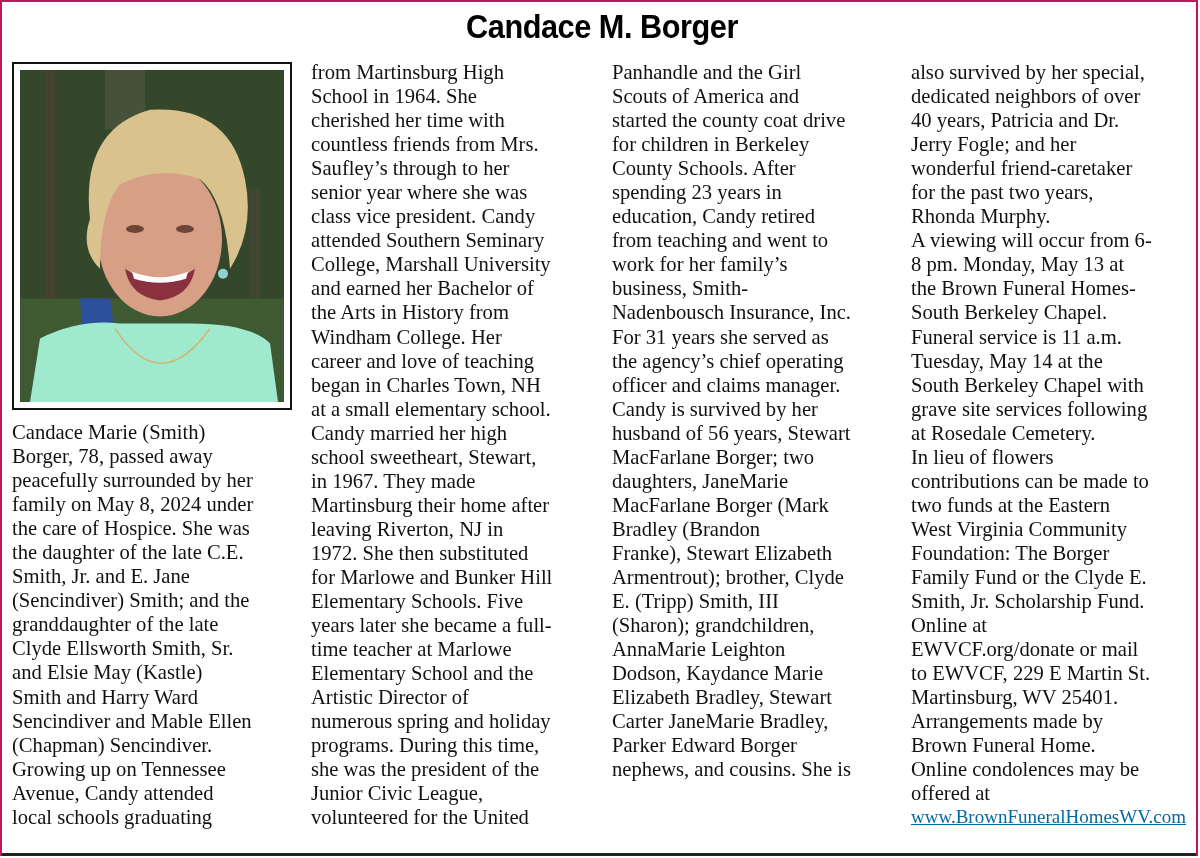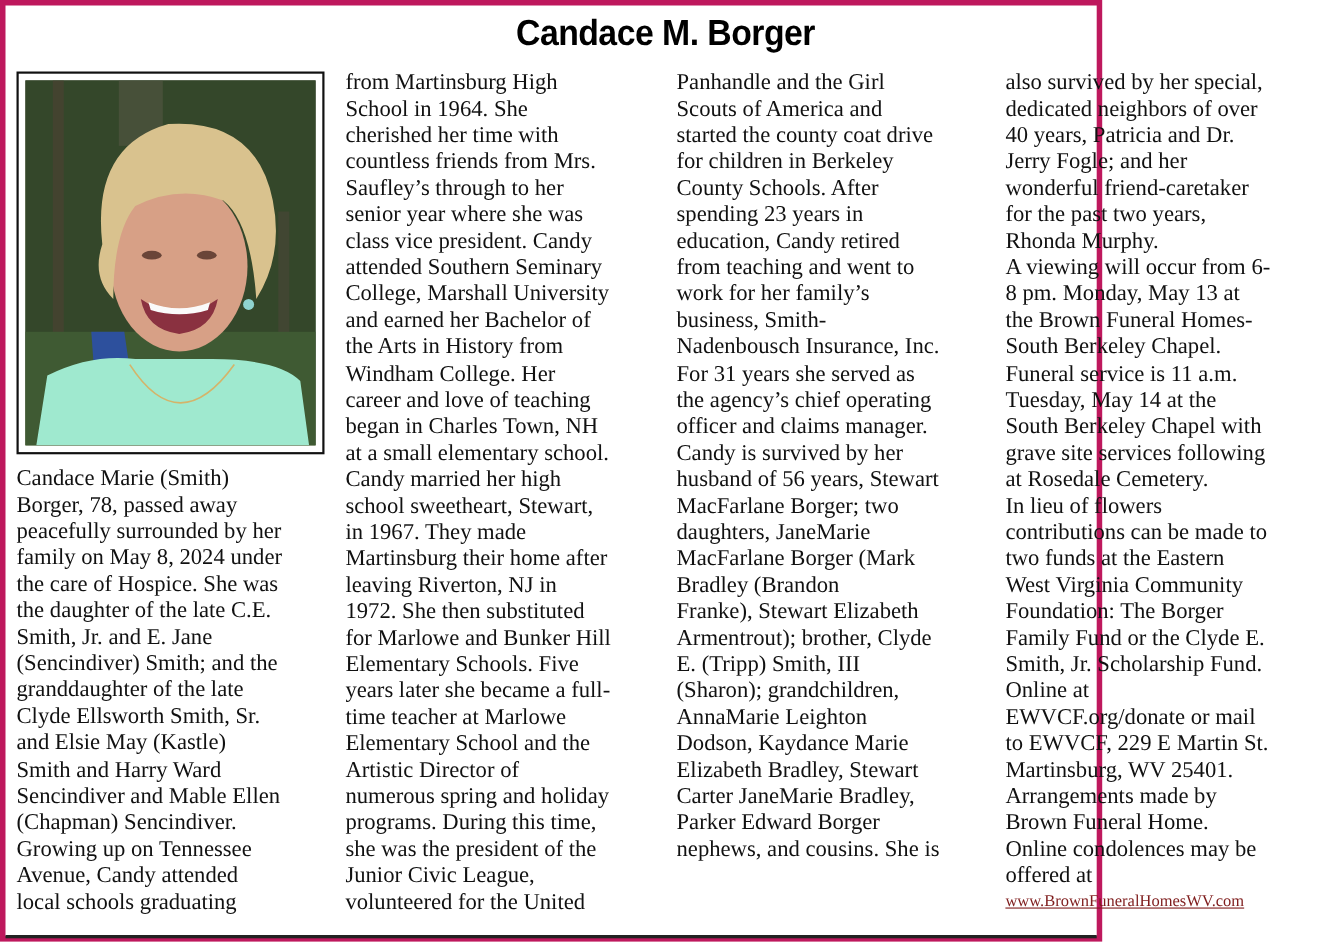--- a/index.html
+++ b/index.html
@@ -1,19 +1,19 @@
 <!DOCTYPE html>
 <html><head>
   <meta charset="utf-8">
   <style>
     html, body { margin: 0; padding: 0; background: #ffffff; }
     body { width: 1200px; height: 858px; overflow: hidden; position: relative; }
     .page {
-      position: absolute; left: 0; top: 0; width: 1002px; height: 856px;
-      border: 5px solid #be185d; box-sizing: border-box; background: #fff;
+      position: absolute; left: 0; top: 0; width: 1198px; height: 856px;
+      border: 2px solid #be185d; box-sizing: border-box; background: #fff;
     }
     .page::after {
       content: ""; position: absolute; left: 0; right: 0; bottom: -2px; height: 3px; background: #222;
     }
     .title {
       position: absolute; left: 0; top: 6px; width: 1200px; text-align: center;
       font-family: "Liberation Sans", sans-serif; font-weight: bold; font-size: 33px;
       color: #000; letter-spacing: -0.5px; transform: scaleX(0.93);
     }
     .col {
@@ -28,21 +28,21 @@
     .col4 { left: 909px; }
     .photo-frame {
       position: absolute; left: 10px; top: 60px; width: 280px; height: 348px;
       border: 2px solid #111; box-sizing: border-box; background: #fff;
     }
     .photo {
       position: absolute; left: 6px; top: 6px; right: 6px; bottom: 6px; overflow: hidden;
       background: linear-gradient(180deg, #2d3b22 0%, #3c4f2b 40%, #2f4a2a 70%, #4a6236 100%);
     }
     .photo svg { width: 100%; height: 100%; display: block; }
-    .link { color: #7f1d1d; text-decoration: underline; font-size: 15px; }
+    .link { color: #0369a1; text-decoration: underline; font-size: 19px; }
   </style>
 </head>
 <body>
 
 <div class="page">
   <div class="title">Candace M. Borger</div>
 
   <div class="photo-frame">
     <div class="photo">
       <svg viewBox="0 0 264 334" preserveAspectRatio="none">

